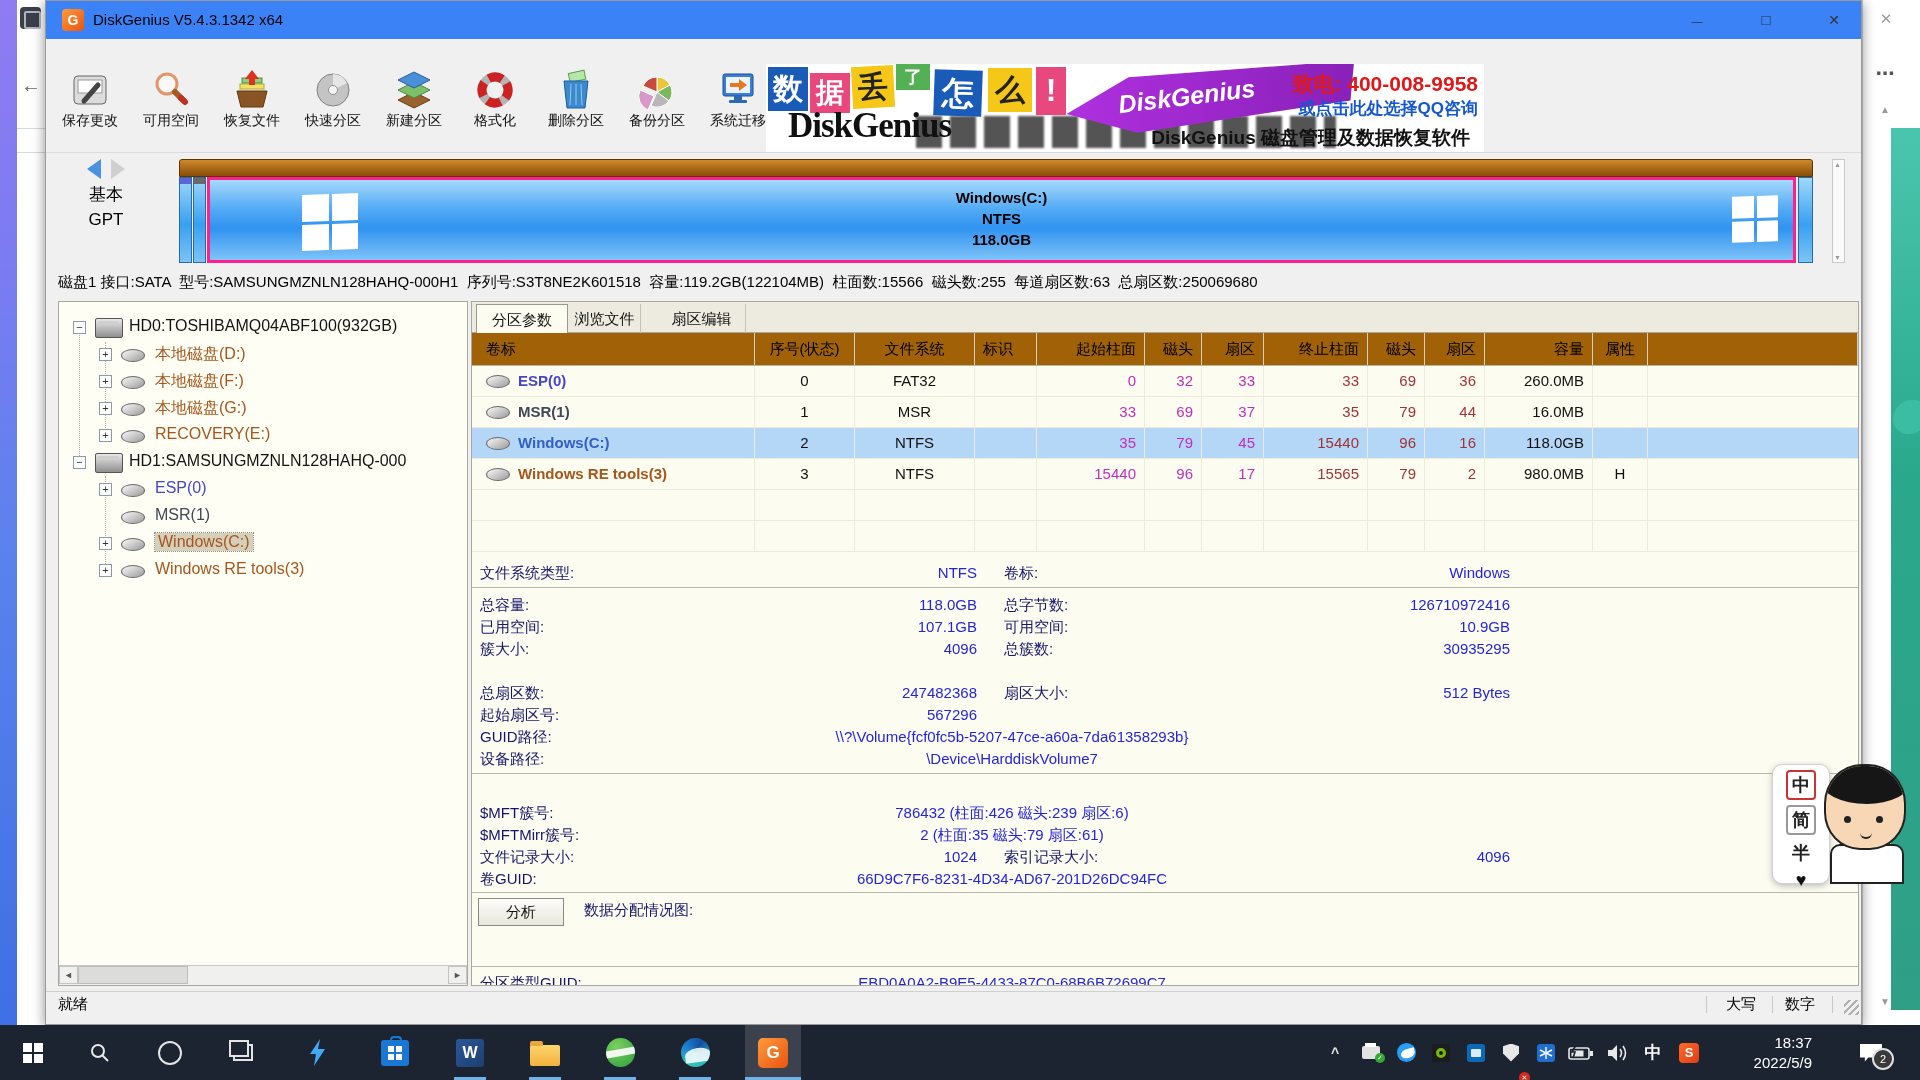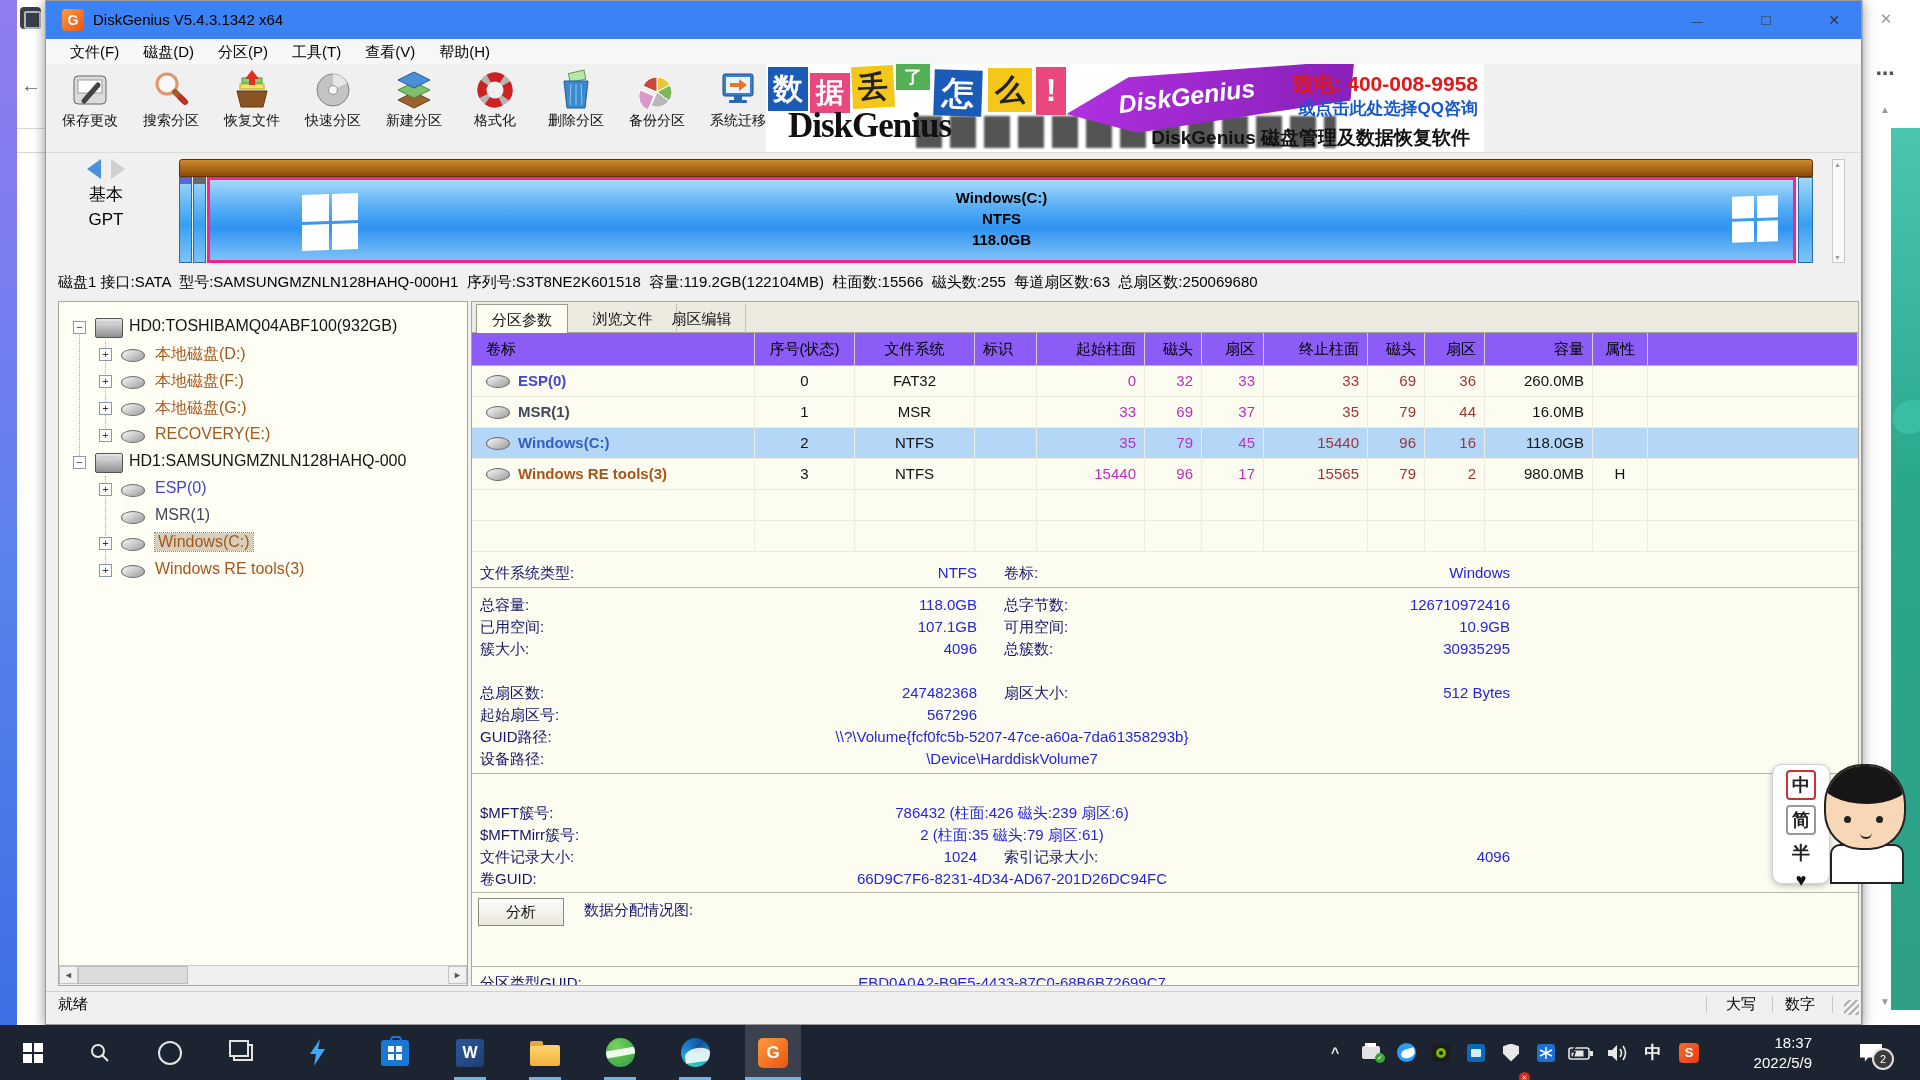--- a/index.html
+++ b/index.html
@@ -134,21 +134,21 @@
   
   #rpanel{left:425px;top:300px;width:1388px;height:685px;background:#fdfcf1;border:1px solid #a8a89c;box-sizing:border-box;overflow:hidden;}
   #tabstrip{position:absolute;left:0;top:0;width:100%;height:31px;background:#edebdf;border-bottom:1px solid #a8a89c;box-sizing:border-box;}
   .tab{position:absolute;top:2px;height:29px;line-height:29px;text-align:center;font-size:15px;color:#111;}
   .tab.active{background:#fdfcf1;border:1px solid #9a9a90;border-bottom:none;box-sizing:border-box;}
   .tab.plain{border-right:1px solid #c5c3b5;box-sizing:border-box;}
 
   
   #ptable{position:absolute;left:0;top:31px;width:100%;}
   .trow{display:flex;height:30px;line-height:30px;border-bottom:1px solid #eceadb;}
-  .trow.hdr{height:32px;line-height:32px;background:#8b5cf6;border-bottom:1px solid #b8b6a8;font-size:15px;color:#000;}
+  .trow.hdr{height:32px;line-height:32px;background:#a16207;border-bottom:1px solid #b8b6a8;font-size:15px;color:#000;}
   .trow.sel{background:#b5d7f7;}
   .cell{box-sizing:border-box;border-right:1px solid #edebdd;padding:0 8px;white-space:nowrap;overflow:hidden;font-size:15px;}
   .hdr .cell{border-right:1px solid #d2d0c2;}
   .c0{width:283px;display:flex;align-items:center;gap:8px;padding-left:14px;}
   .c1{width:100px;text-align:center;} .c2{width:120px;text-align:center;} .c3{width:62px;}
   .c4{width:108px;text-align:right;} .c5{width:57px;text-align:right;} .c6{width:62px;text-align:right;}
   .c7{width:104px;text-align:right;} .c8{width:57px;text-align:right;} .c9{width:60px;text-align:right;}
   .c10{width:108px;text-align:right;} .c11{width:55px;text-align:center;} .cf{flex:1;border-right:none;}
   .mag{color:#bf2ebf;} .brick{color:#9e3434;}
   .pname{font-weight:700;white-space:nowrap;}
@@ -277,45 +277,37 @@
   <div class="abs" id="win">
 
     <div class="abs" id="titlebar">
       <div class="abs" id="app-icon"></div>
       <div class="abs" id="title-text">DiskGenius V5.4.3.1342 x64</div>
       <div class="abs winbtn min" style="left:1628px;"></div>
       <div class="abs winbtn max" style="left:1697px;"></div>
       <div class="abs winbtn cls" style="left:1765px;"></div>
     </div>
 
-    <div class="abs" id="menubar">
-      <div class="menu-item">文件(F)</div>
-      <div class="menu-item">磁盘(D)</div>
-      <div class="menu-item">分区(P)</div>
-      <div class="menu-item">工具(T)</div>
-      <div class="menu-item">查看(V)</div>
-      <div class="menu-item">帮助(H)</div>
-    </div>
 
     <div class="abs" id="toolbar">
       <div class="tool-btn" style="left:4px;">
         <svg width="40" height="40" viewBox="0 0 40 40">
           <rect x="4" y="6" width="32" height="28" rx="4" fill="#dcdcdc" stroke="#666"></rect>
           <rect x="8" y="10" width="24" height="13" fill="#fff" stroke="#999"></rect>
           <line x1="14" y1="31" x2="28" y2="15" stroke="#444" stroke-width="5" stroke-linecap="round"></line>
         </svg>
         <div class="tool-label">保存更改</div>
       </div>
       <div class="tool-btn" style="left:85px;">
         <svg width="40" height="40" viewBox="0 0 40 40">
           <circle cx="16" cy="14" r="10" fill="#f8f8f8" stroke="#e0956a" stroke-width="3"></circle>
           <line x1="24" y1="22" x2="33" y2="31" stroke="#a55a28" stroke-width="6" stroke-linecap="round"></line>
           <line x1="30" y1="28" x2="34" y2="32" stroke="#c03020" stroke-width="6" stroke-linecap="round"></line>
         </svg>
-        <div class="tool-label">搜索分区</div>
+        <div class="tool-label">可用空间</div>
       </div>
       <div class="tool-btn" style="left:166px;">
         <svg width="40" height="40" viewBox="0 0 40 40">
           <polygon points="5,21 35,21 31,37 9,37" fill="#8a5424" stroke="#5c3610"></polygon>
           <rect x="8" y="14" width="24" height="5" fill="#f2e266" stroke="#b8a830"></rect>
           <rect x="10" y="8" width="20" height="5" fill="#8ed07a" stroke="#4a9040"></rect>
           <polygon points="20,0 27,9 23,9 23,15 17,15 17,9 13,9" fill="#e03020"></polygon>
         </svg>
         <div class="tool-label">恢复文件</div>
       </div>
@@ -484,21 +476,21 @@
       <div id="tree-hscroll">
         <div class="sbtn l"></div>
         <div id="tree-thumb"></div>
         <div class="sbtn r"></div>
       </div>
     </div>
 
     <div class="abs" id="rpanel">
       <div id="tabstrip">
         <div class="tab active" style="left:4px;width:92px;">分区参数</div>
-        <div class="tab plain" style="left:97px;width:108px;">浏览文件</div>
+        <div class="tab plain" style="left:97px;width:72px;">浏览文件</div>
         <div class="tab plain" style="left:186px;width:88px;">扇区编辑</div>
       </div>
 
       <div id="ptable">
         <div class="trow hdr">
           <div class="cell c0">卷标</div>
           <div class="cell c1">序号(状态)</div>
           <div class="cell c2">文件系统</div>
           <div class="cell c3">标识</div>
           <div class="cell c4">起始柱面</div>

